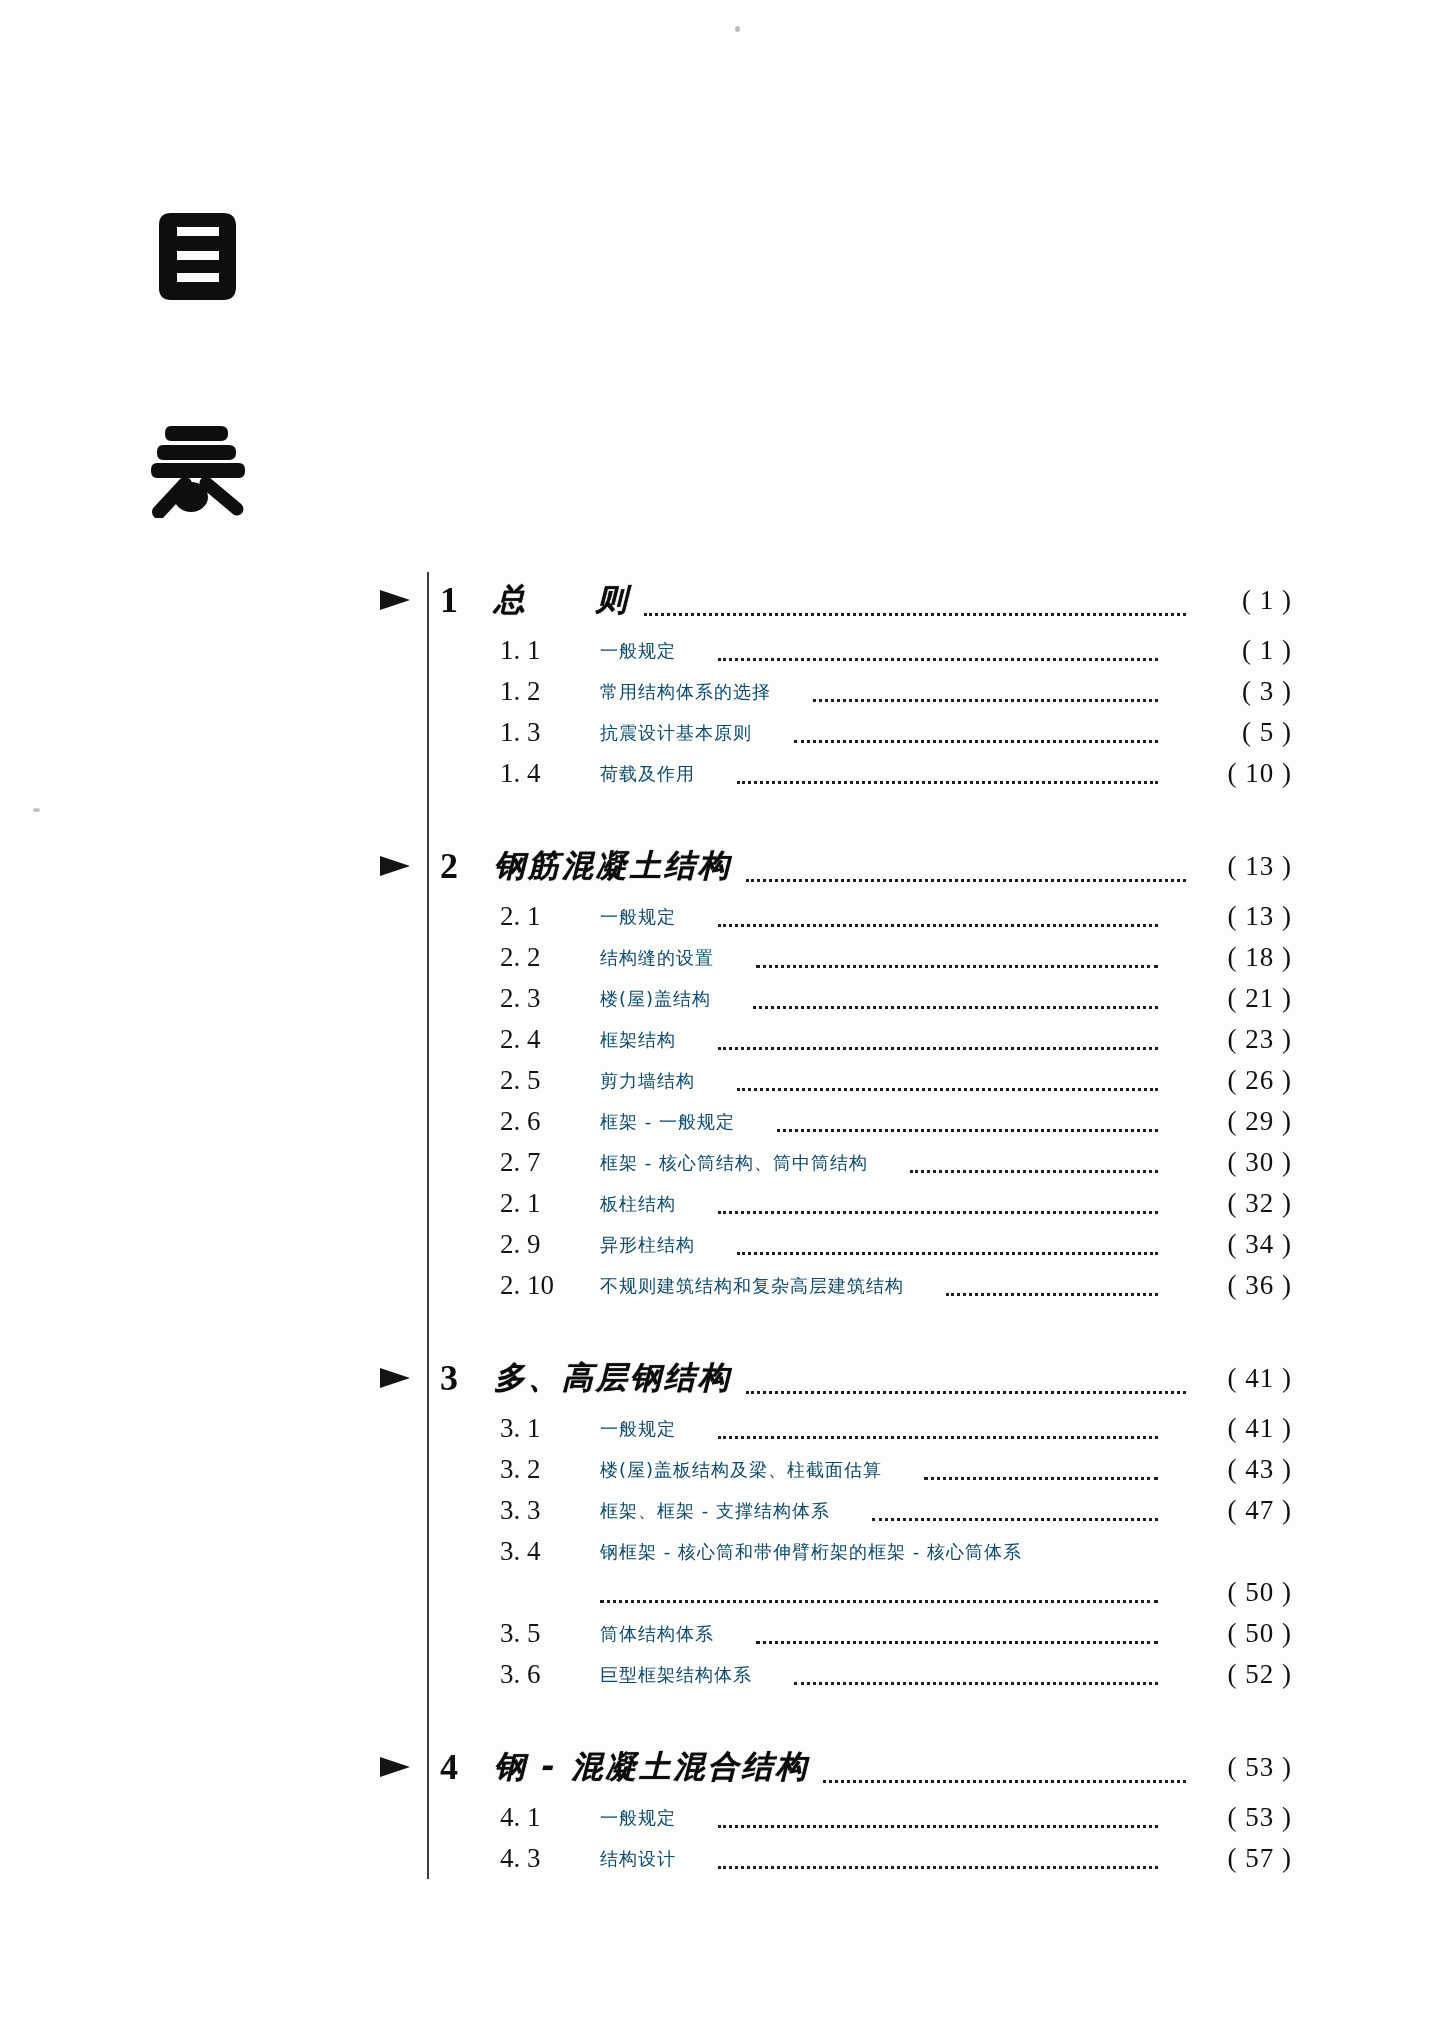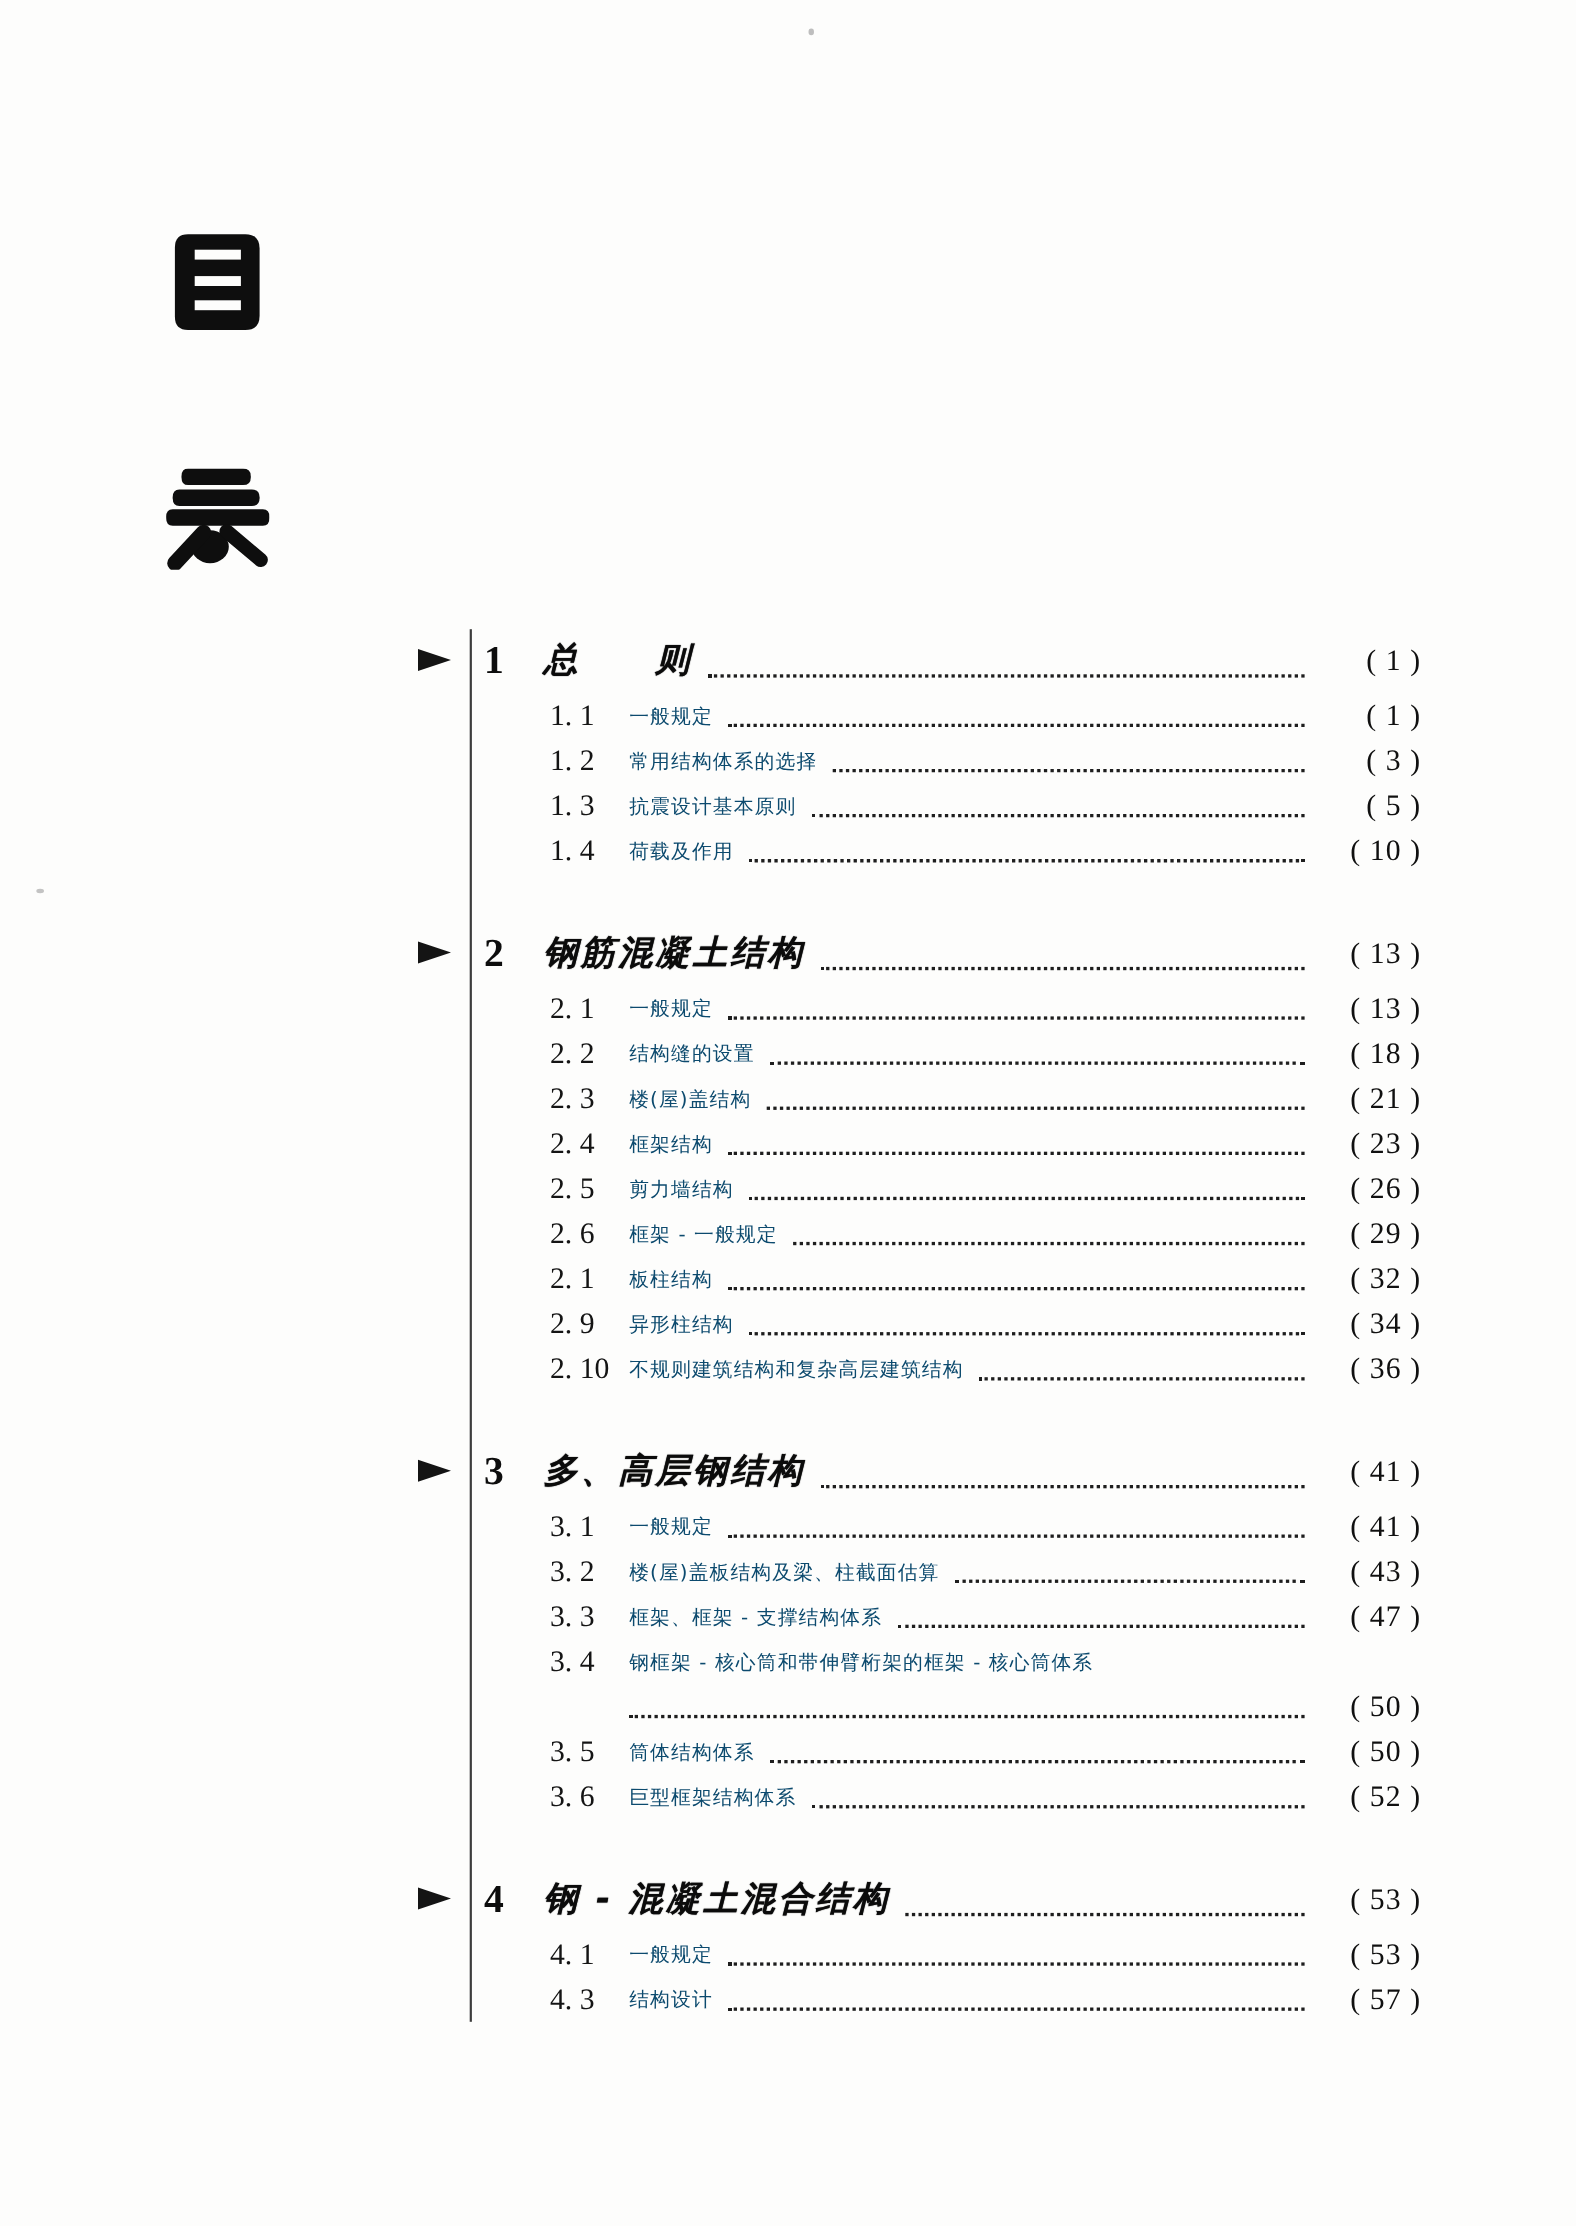--- a/index.html
+++ b/index.html
@@ -71,20 +71,21 @@
     color:#0b0b0b;
     white-space:pre;
     text-shadow:0 0 1px #222;
     font-style:italic;
   }
   .sec-row {
     margin-left:54px;
     height:41px;
     display:flex;
     align-items:center;
+    gap:28px;
   }
   .sec-num {
     padding-left:68px;
     min-width:72px;
     box-sizing:content-box;
     font-family:"Liberation Serif", serif;
     font-size:27px;
     color:#141414;
     white-space:pre;
   }
@@ -228,20 +229,26 @@
     <span class="page-no">( 26 )</span>
   </div>
 
   <div class="sec-row">
     <span class="sec-num">2. 6</span>
     <span class="sec-title">框架 - 一般规定</span>
     <span class="leader"></span>
     <span class="page-no">( 29 )</span>
   </div>
 
+  <div class="sec-row">
+    <span class="sec-num">2. 7</span>
+    <span class="sec-title">框架 - 核心筒结构、筒中筒结构</span>
+    <span class="leader"></span>
+    <span class="page-no">( 30 )</span>
+  </div>
 
   <div class="sec-row">
     <span class="sec-num">2. 1</span>
     <span class="sec-title">板柱结构</span>
     <span class="leader"></span>
     <span class="page-no">( 32 )</span>
   </div>
 
   <div class="sec-row">
     <span class="sec-num">2. 9</span>

